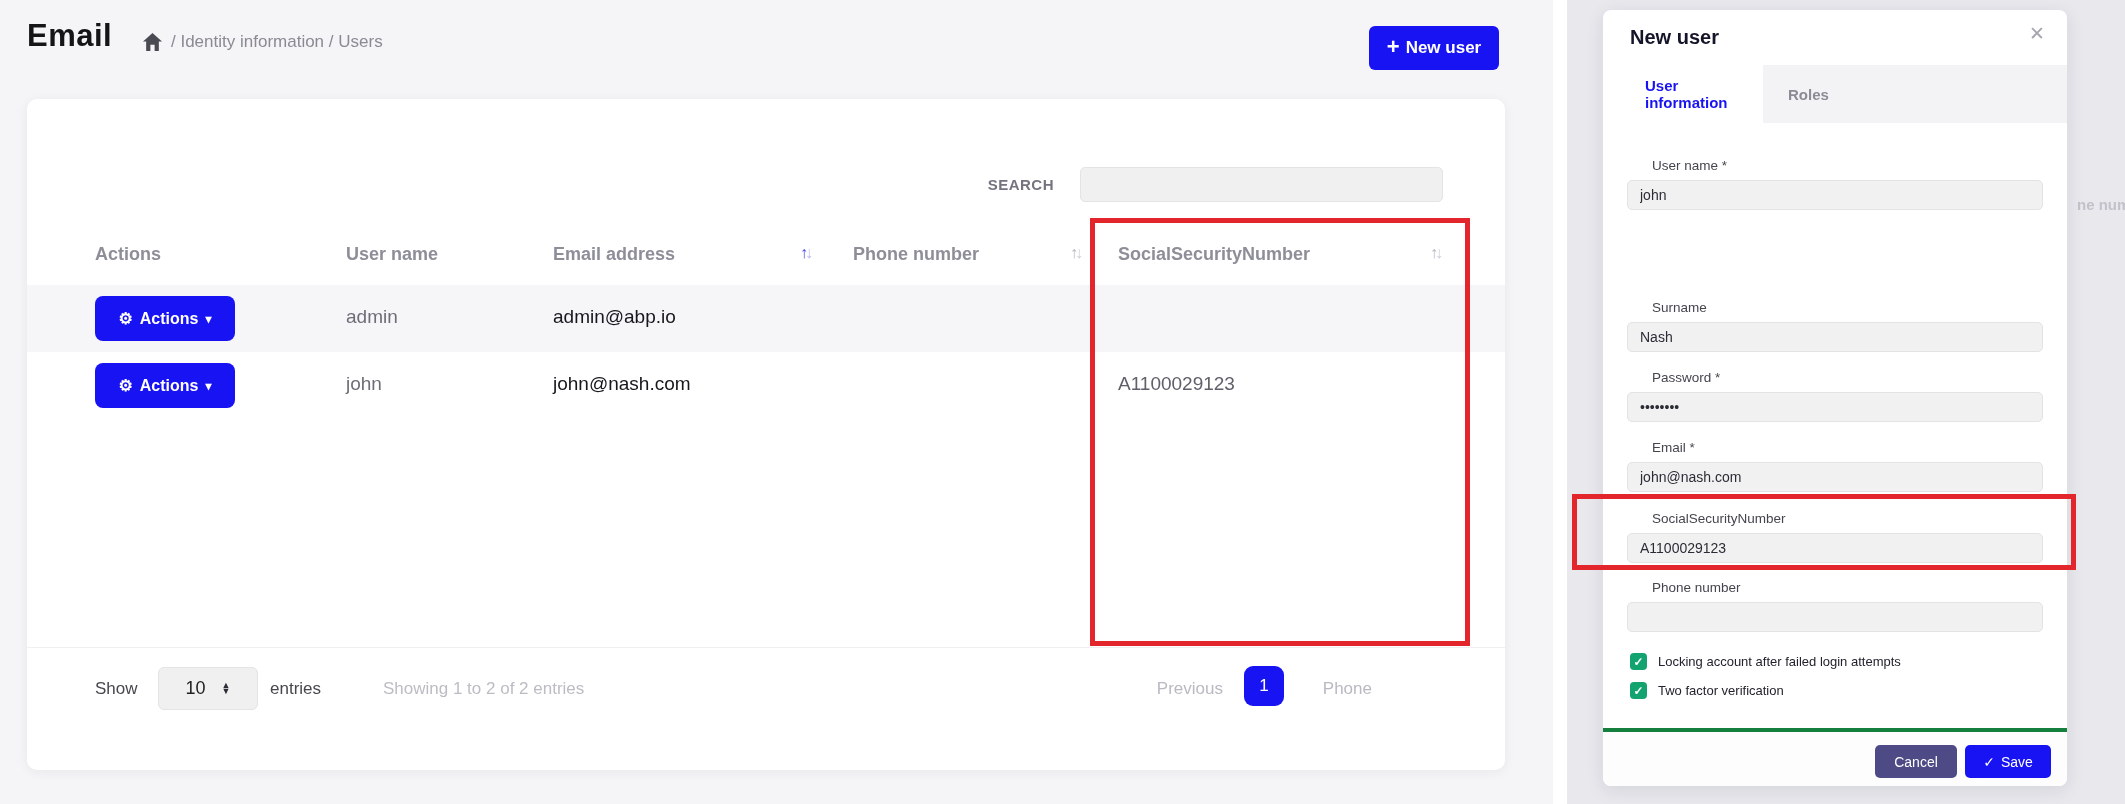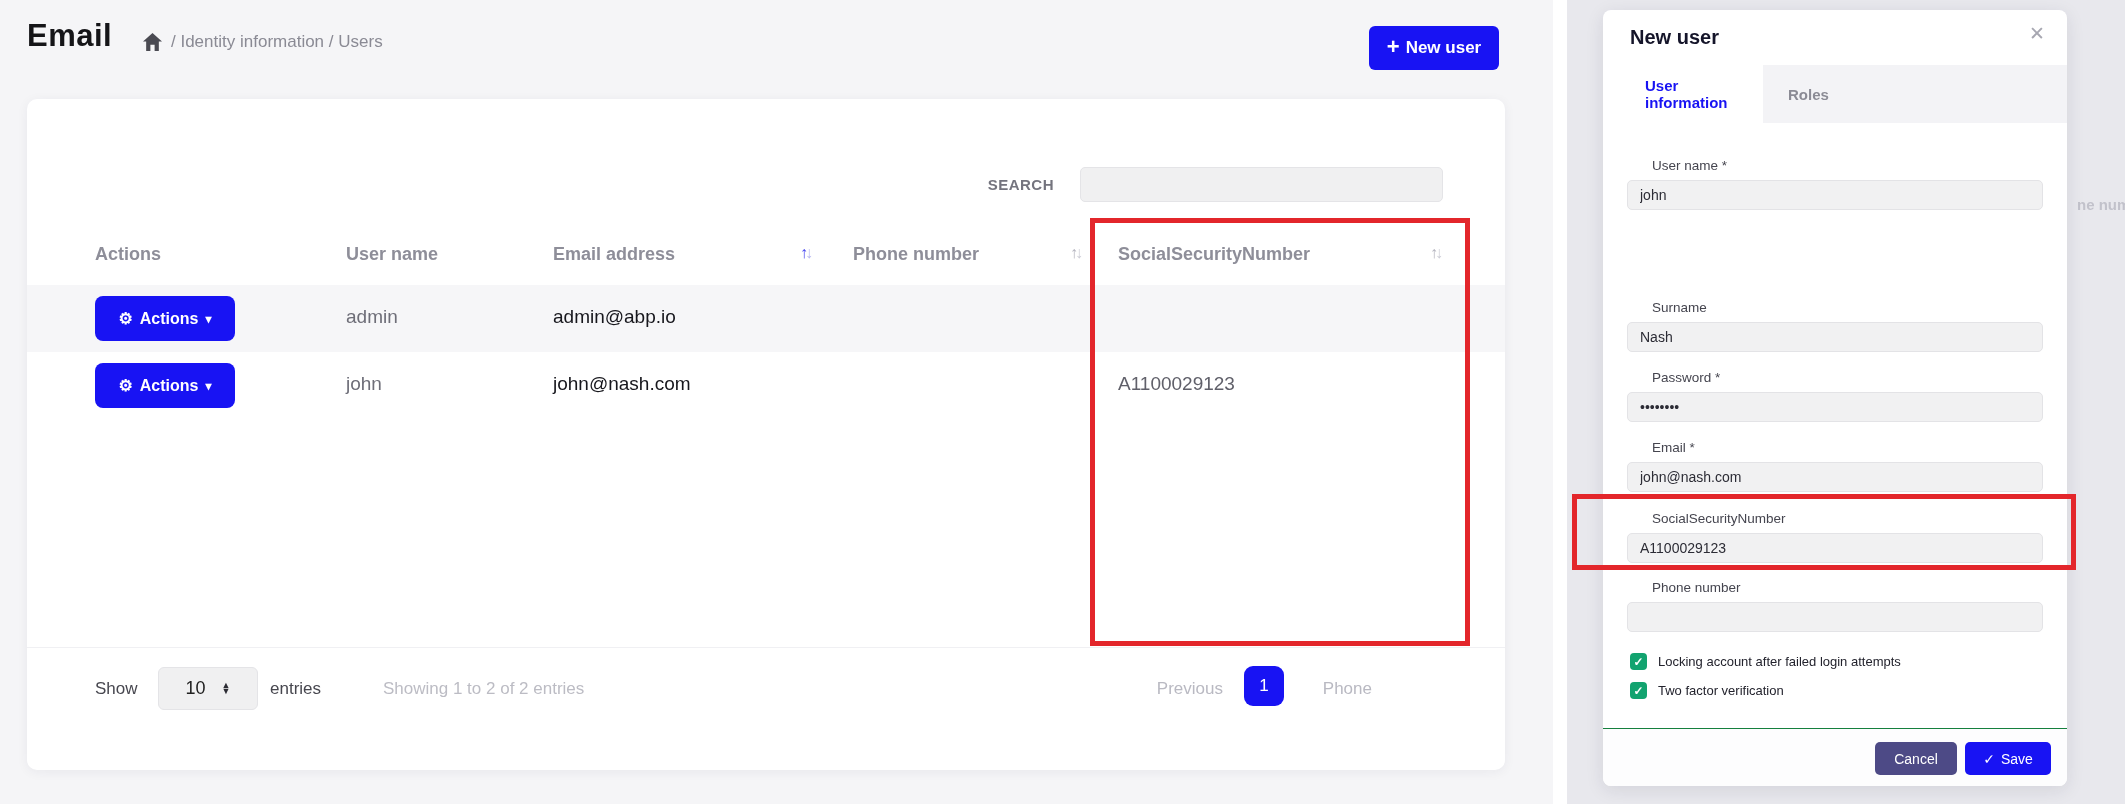--- a/index.html
+++ b/index.html
@@ -76,21 +76,21 @@
   .field { position:absolute; left:24px; width:416px; }
   .field label { display:block; font-size:13.5px; color:#45454f; margin-bottom:7px;margin-left:25px; }
   .field input { width:100%; height:30px; background:#f1f1f2; border:1px solid #e3e3e6; border-radius:5px; padding:0 12px;
     font-size:14px; color:#2c2c35; font-family:"Liberation Sans", sans-serif; }
 
   .chk-row { position:absolute; left:27px; display:flex; align-items:center; gap:11px; cursor:pointer; }
   .chk-box { width:17px; height:17px; background:#12a36f; border-radius:4px; color:#fff; font-size:12px; font-weight:700;
     display:flex; align-items:center; justify-content:center; }
   .chk-label { font-size:13px; color:#23232d; }
 
-  .modal-footer { position:absolute; left:0; top:718px; width:100%; height:58px; border-top:1px solid #15803d; background:#fdfdfe;
+  .modal-footer { position:absolute; left:0; top:718px; width:100%; height:58px; border-top:4px solid #15803d; background:#fdfdfe;
     border-radius:0 0 8px 8px; }
   .btn-cancel { position:absolute; right:110px; top:13px; width:82px; height:33px; background:#4d4a86; color:#fff; border:none; border-radius:5px;
     font-size:14px; cursor:pointer; font-family:"Liberation Sans", sans-serif; }
   .btn-save { position:absolute; right:16px; top:13px; width:86px; height:33px; background:#1813f3; color:#fff; border:none; border-radius:5px;
     font-size:14px; cursor:pointer; display:flex; align-items:center; justify-content:center; gap:6px; font-family:"Liberation Sans", sans-serif; }
 
   
   .annot { position:absolute; border:5px solid #e3262b; z-index:50; pointer-events:none; }
   .annot-table { left:1090px; top:218px; width:380px; height:428px; }
   .annot-modal { left:1572px; top:494px; width:504px; height:76px; }

